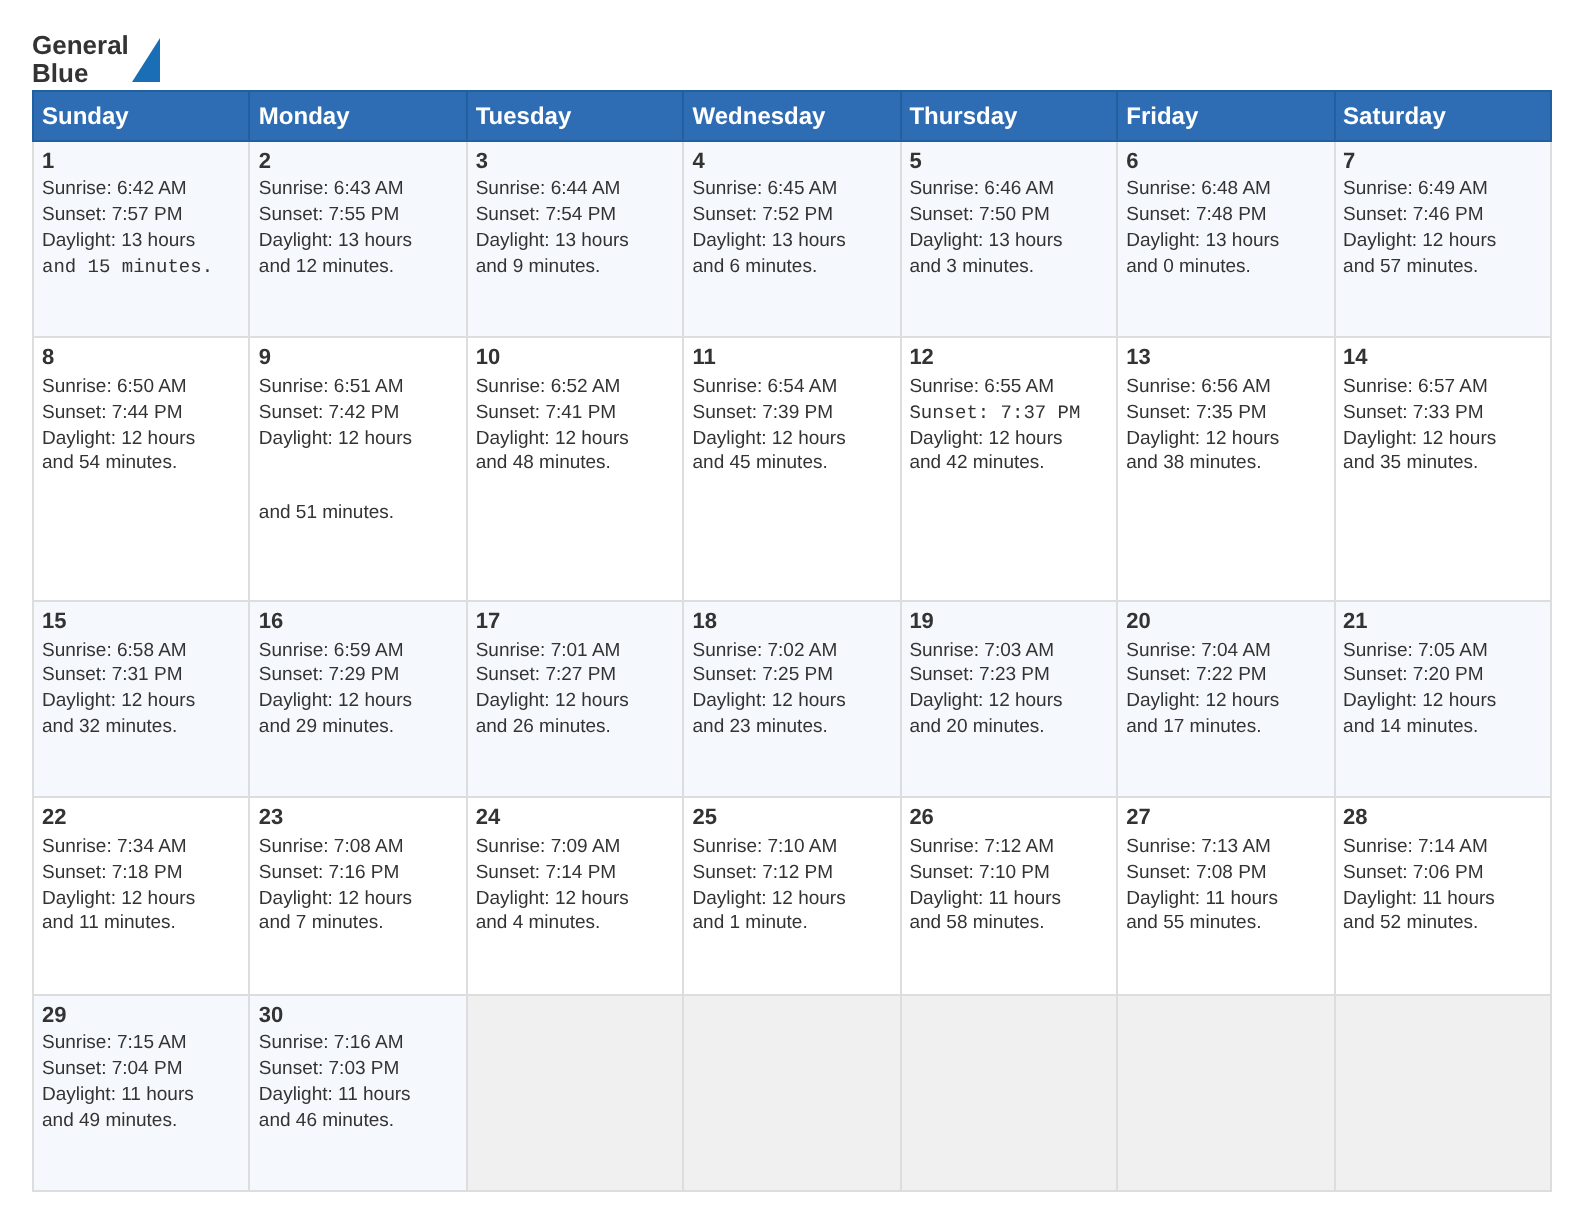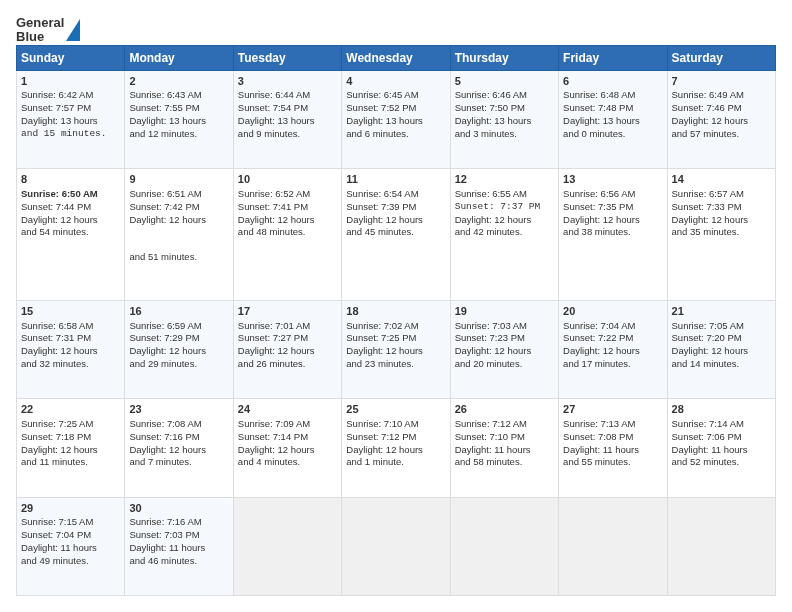--- a/index.html
+++ b/index.html
@@ -174,21 +174,21 @@
             <span class="day-num">7</span>
             <span style="display: block;">Sunrise: 6:49 AM</span>
             <span style="display: block;">Sunset: 7:46 PM</span>
             <span style="display: block;">Daylight: 12 hours</span>
             <span style="display: block;">and 57 minutes.</span>
           </td>
         </tr>
         <tr>
           <td>
             <span class="day-num">8</span>
-            <span style="display: block; font-weight: bold;">Sunrise: 6:50 AM</span>
+            <span style="display: block;">Sunrise: 6:50 AM</span>
             <span style="display: block;">Sunset: 7:44 PM</span>
             <span style="display: block;">Daylight: 12 hours</span>
             <span style="display: block;">and 54 minutes.</span>
           </td>
           <td>
             <span class="day-num">9</span>
             <span style="display: block;">Sunrise: 6:51 AM</span>
             <span style="display: block;">Sunset: 7:42 PM</span>
             <span style="display: block;">Daylight: 12 hours</span>
             <span style="display: block; margin-top: 25px;">and 51 minutes.</span>
@@ -276,21 +276,21 @@
             <span class="day-num">21</span>
             <span style="display: block;">Sunrise: 7:05 AM</span>
             <span style="display: block;">Sunset: 7:20 PM</span>
             <span style="display: block;">Daylight: 12 hours</span>
             <span style="display: block;">and 14 minutes.</span>
           </td>
         </tr>
         <tr>
           <td>
             <span class="day-num">22</span>
-            <span style="display: block;">Sunrise: 7:25 AM</span>
+            <span style="display: block;">Sunrise: 7:34 AM</span>
             <span style="display: block;">Sunset: 7:18 PM</span>
             <span style="display: block;">Daylight: 12 hours</span>
             <span style="display: block;">and 11 minutes.</span>
           </td>
           <td>
             <span class="day-num">23</span>
             <span style="display: block;">Sunrise: 7:08 AM</span>
             <span style="display: block;">Sunset: 7:16 PM</span>
             <span style="display: block;">Daylight: 12 hours</span>
             <span style="display: block;">and 7 minutes.</span>

